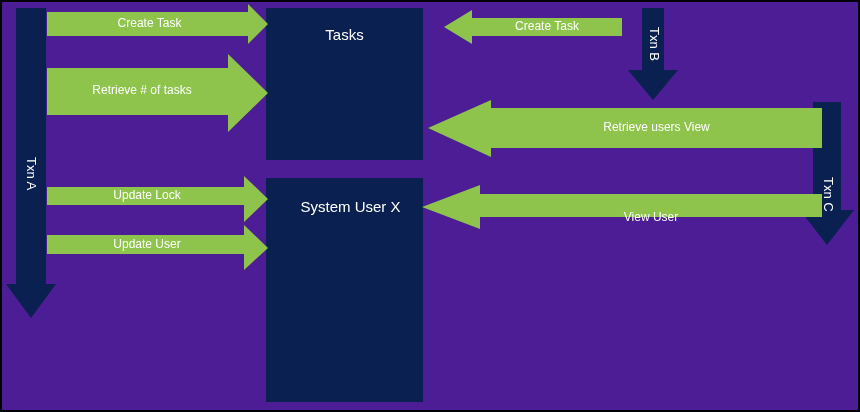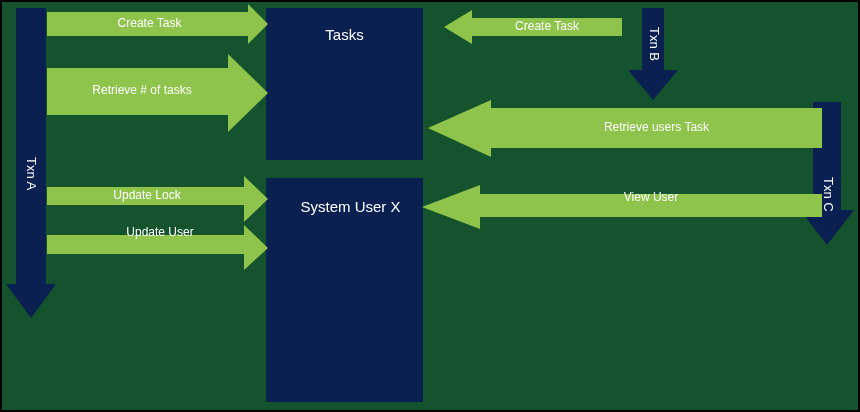--- a/index.html
+++ b/index.html
@@ -7,21 +7,21 @@
     padding: 0;
     background: #ffffff;
   }
   body {
     font-family: "Liberation Sans", sans-serif;
   }
   #canvas {
     position: relative;
     width: 860px;
     height: 412px;
-    background: #14532d;
+    background: #4c1d95;
     border: 2px solid #000000;
     box-sizing: border-box;
     overflow: hidden;
   }
   .layer {
     position: absolute;
     left: 0;
     top: 0;
     width: 856px;
     height: 408px;
@@ -102,21 +102,21 @@
   <div class="txn-label" style="left:645px; top:25px;">Txn B</div>
 
   <div class="txn-label" style="left:819px; top:175px;">Txn C</div>
 
   <div class="flow-label" style="left:45px; top:14px; width:205px;">Create Task</div>
 
   <div class="flow-label" style="left:45px; top:81px; width:190px;">Retrieve # of tasks</div>
 
   <div class="flow-label" style="left:45px; top:186px; width:200px;">Update Lock</div>
 
-  <div class="flow-label" style="left:45px; top:223px; width:200px;padding-left:13px;">Update User</div>
+  <div class="flow-label" style="left:45px; top:235px; width:200px;">Update User</div>
 
   <div class="flow-label" style="left:470px; top:17px; width:150px;">Create Task</div>
 
-  <div class="flow-label" style="left:489px; top:118px; width:331px;">Retrieve users Task</div>
+  <div class="flow-label" style="left:489px; top:118px; width:331px;">Retrieve users View</div>
 
-  <div class="flow-label" style="left:478px; top:188px; width:342px;text-align:center;">View User</div>
+  <div class="flow-label" style="left:478px; top:208px; width:342px;text-align:center;">View User</div>
 
 </div>
 
 </body></html>

